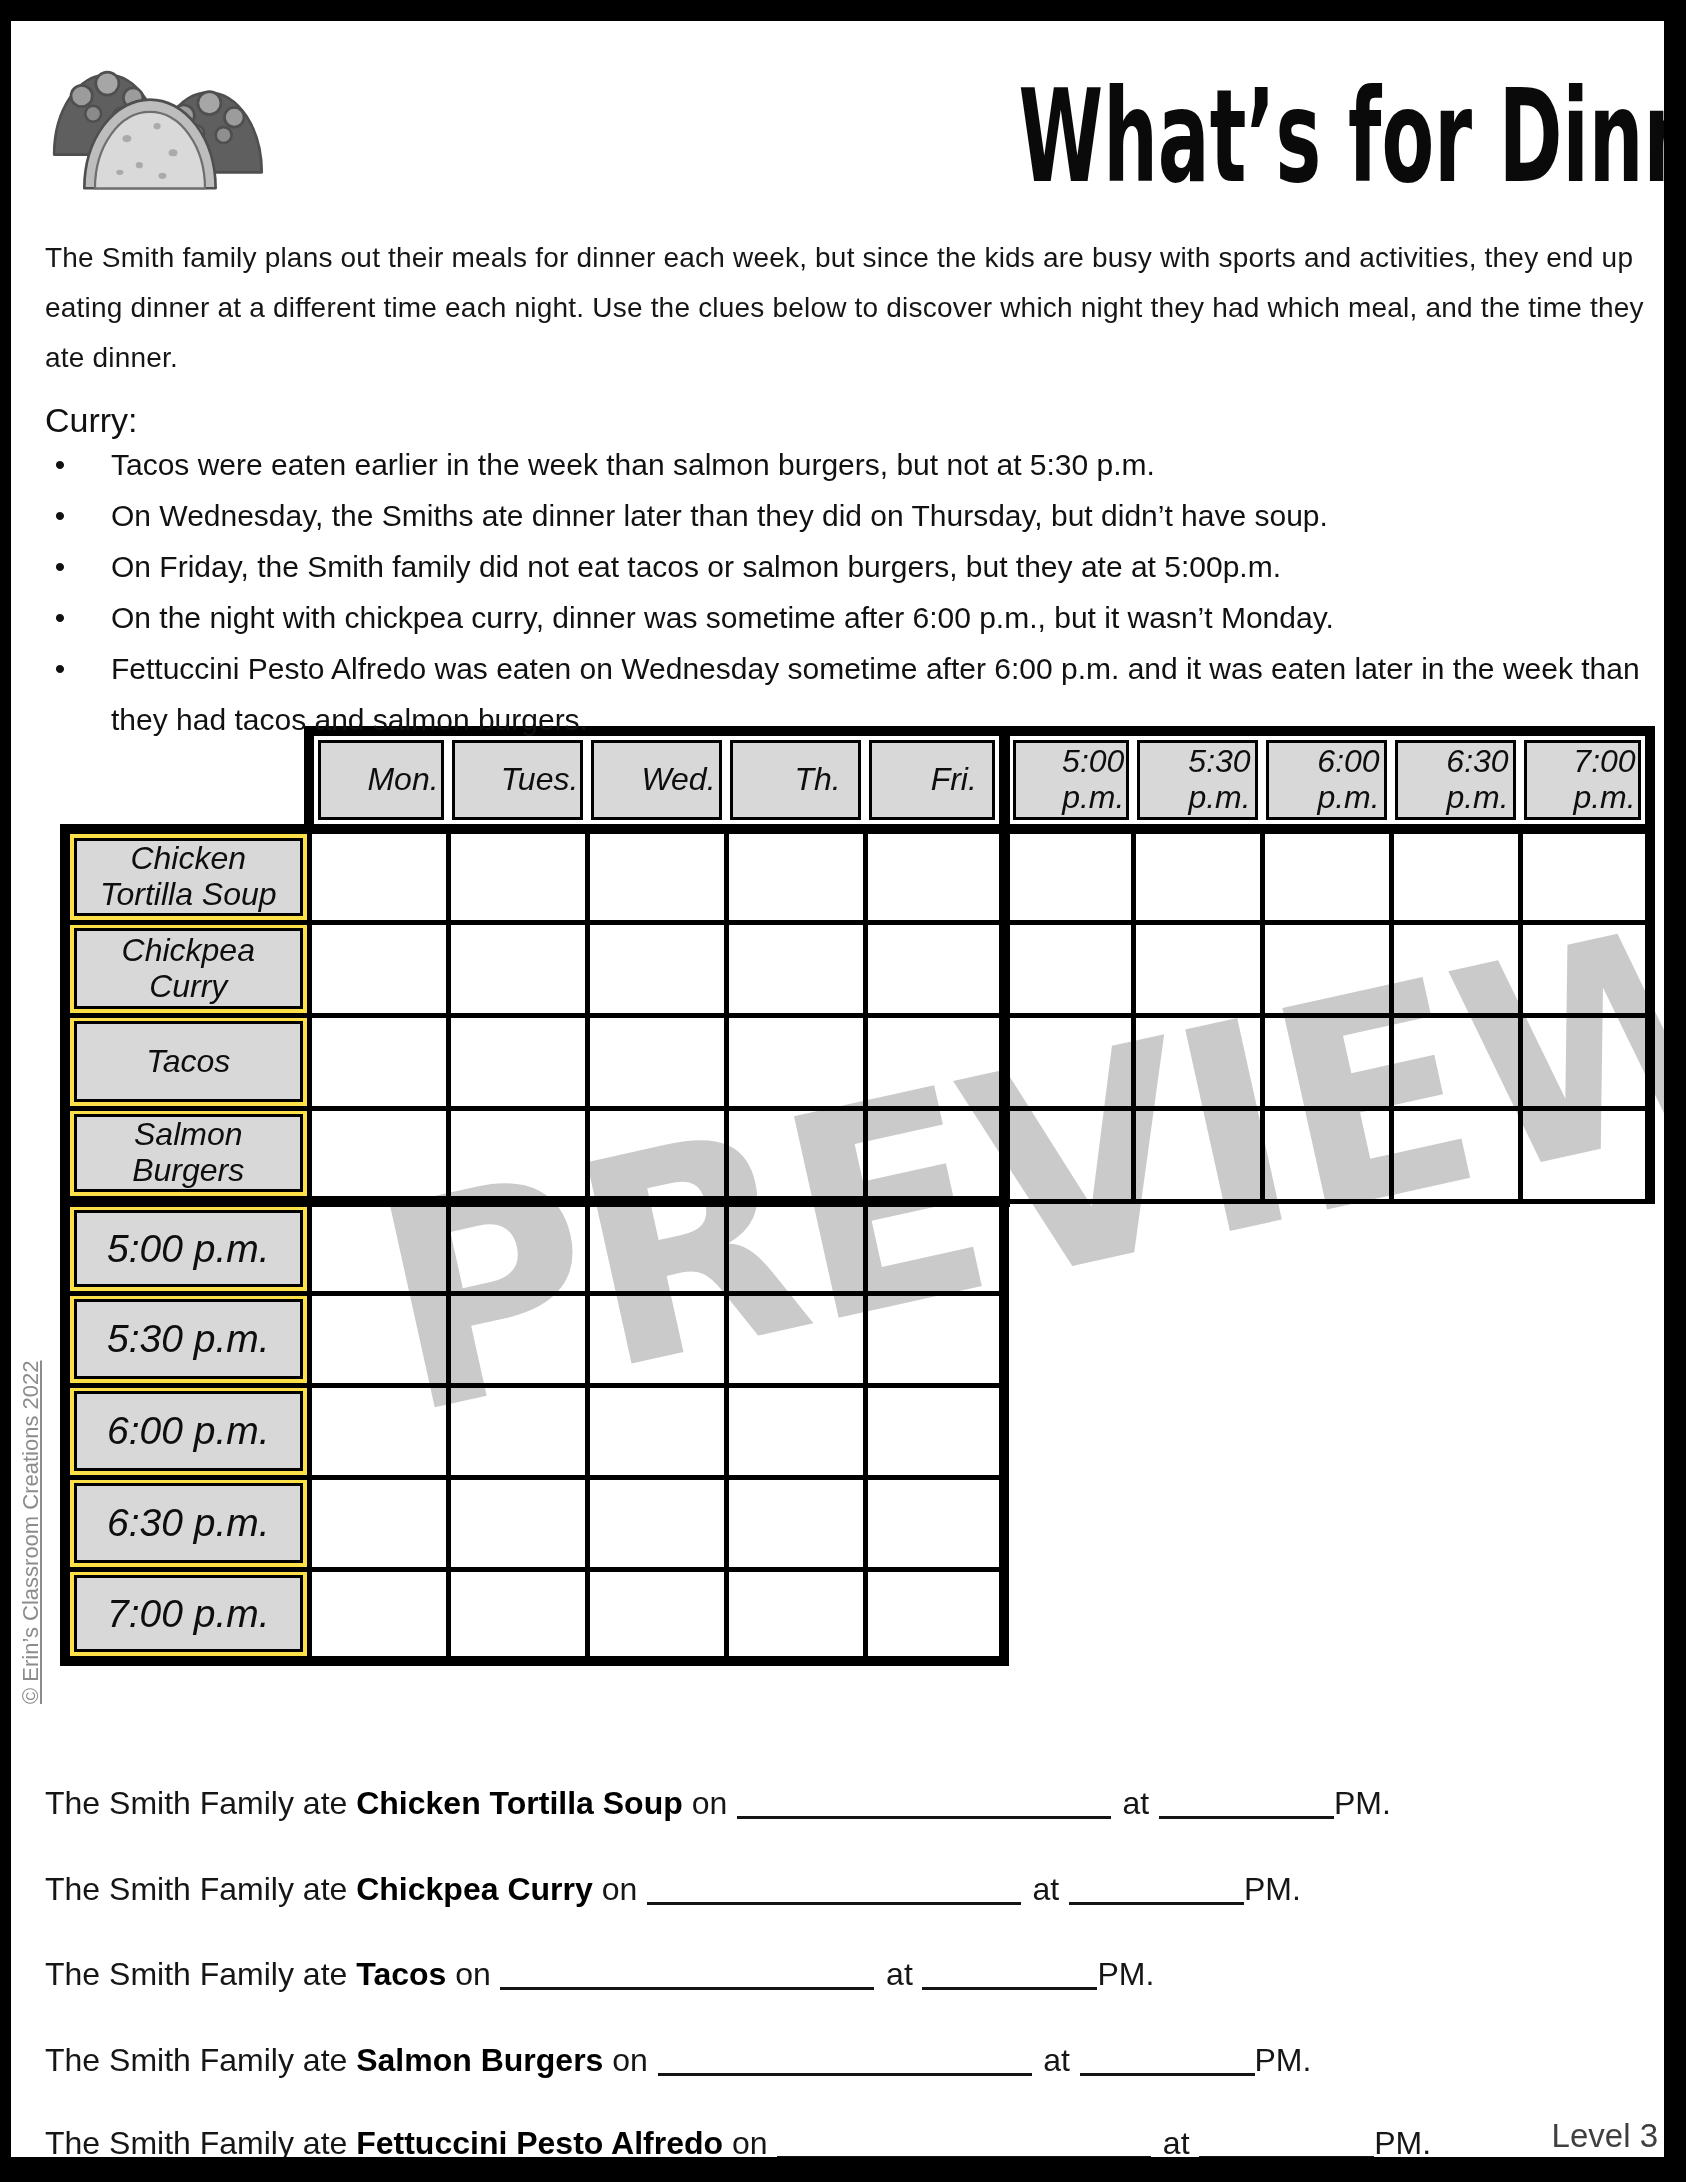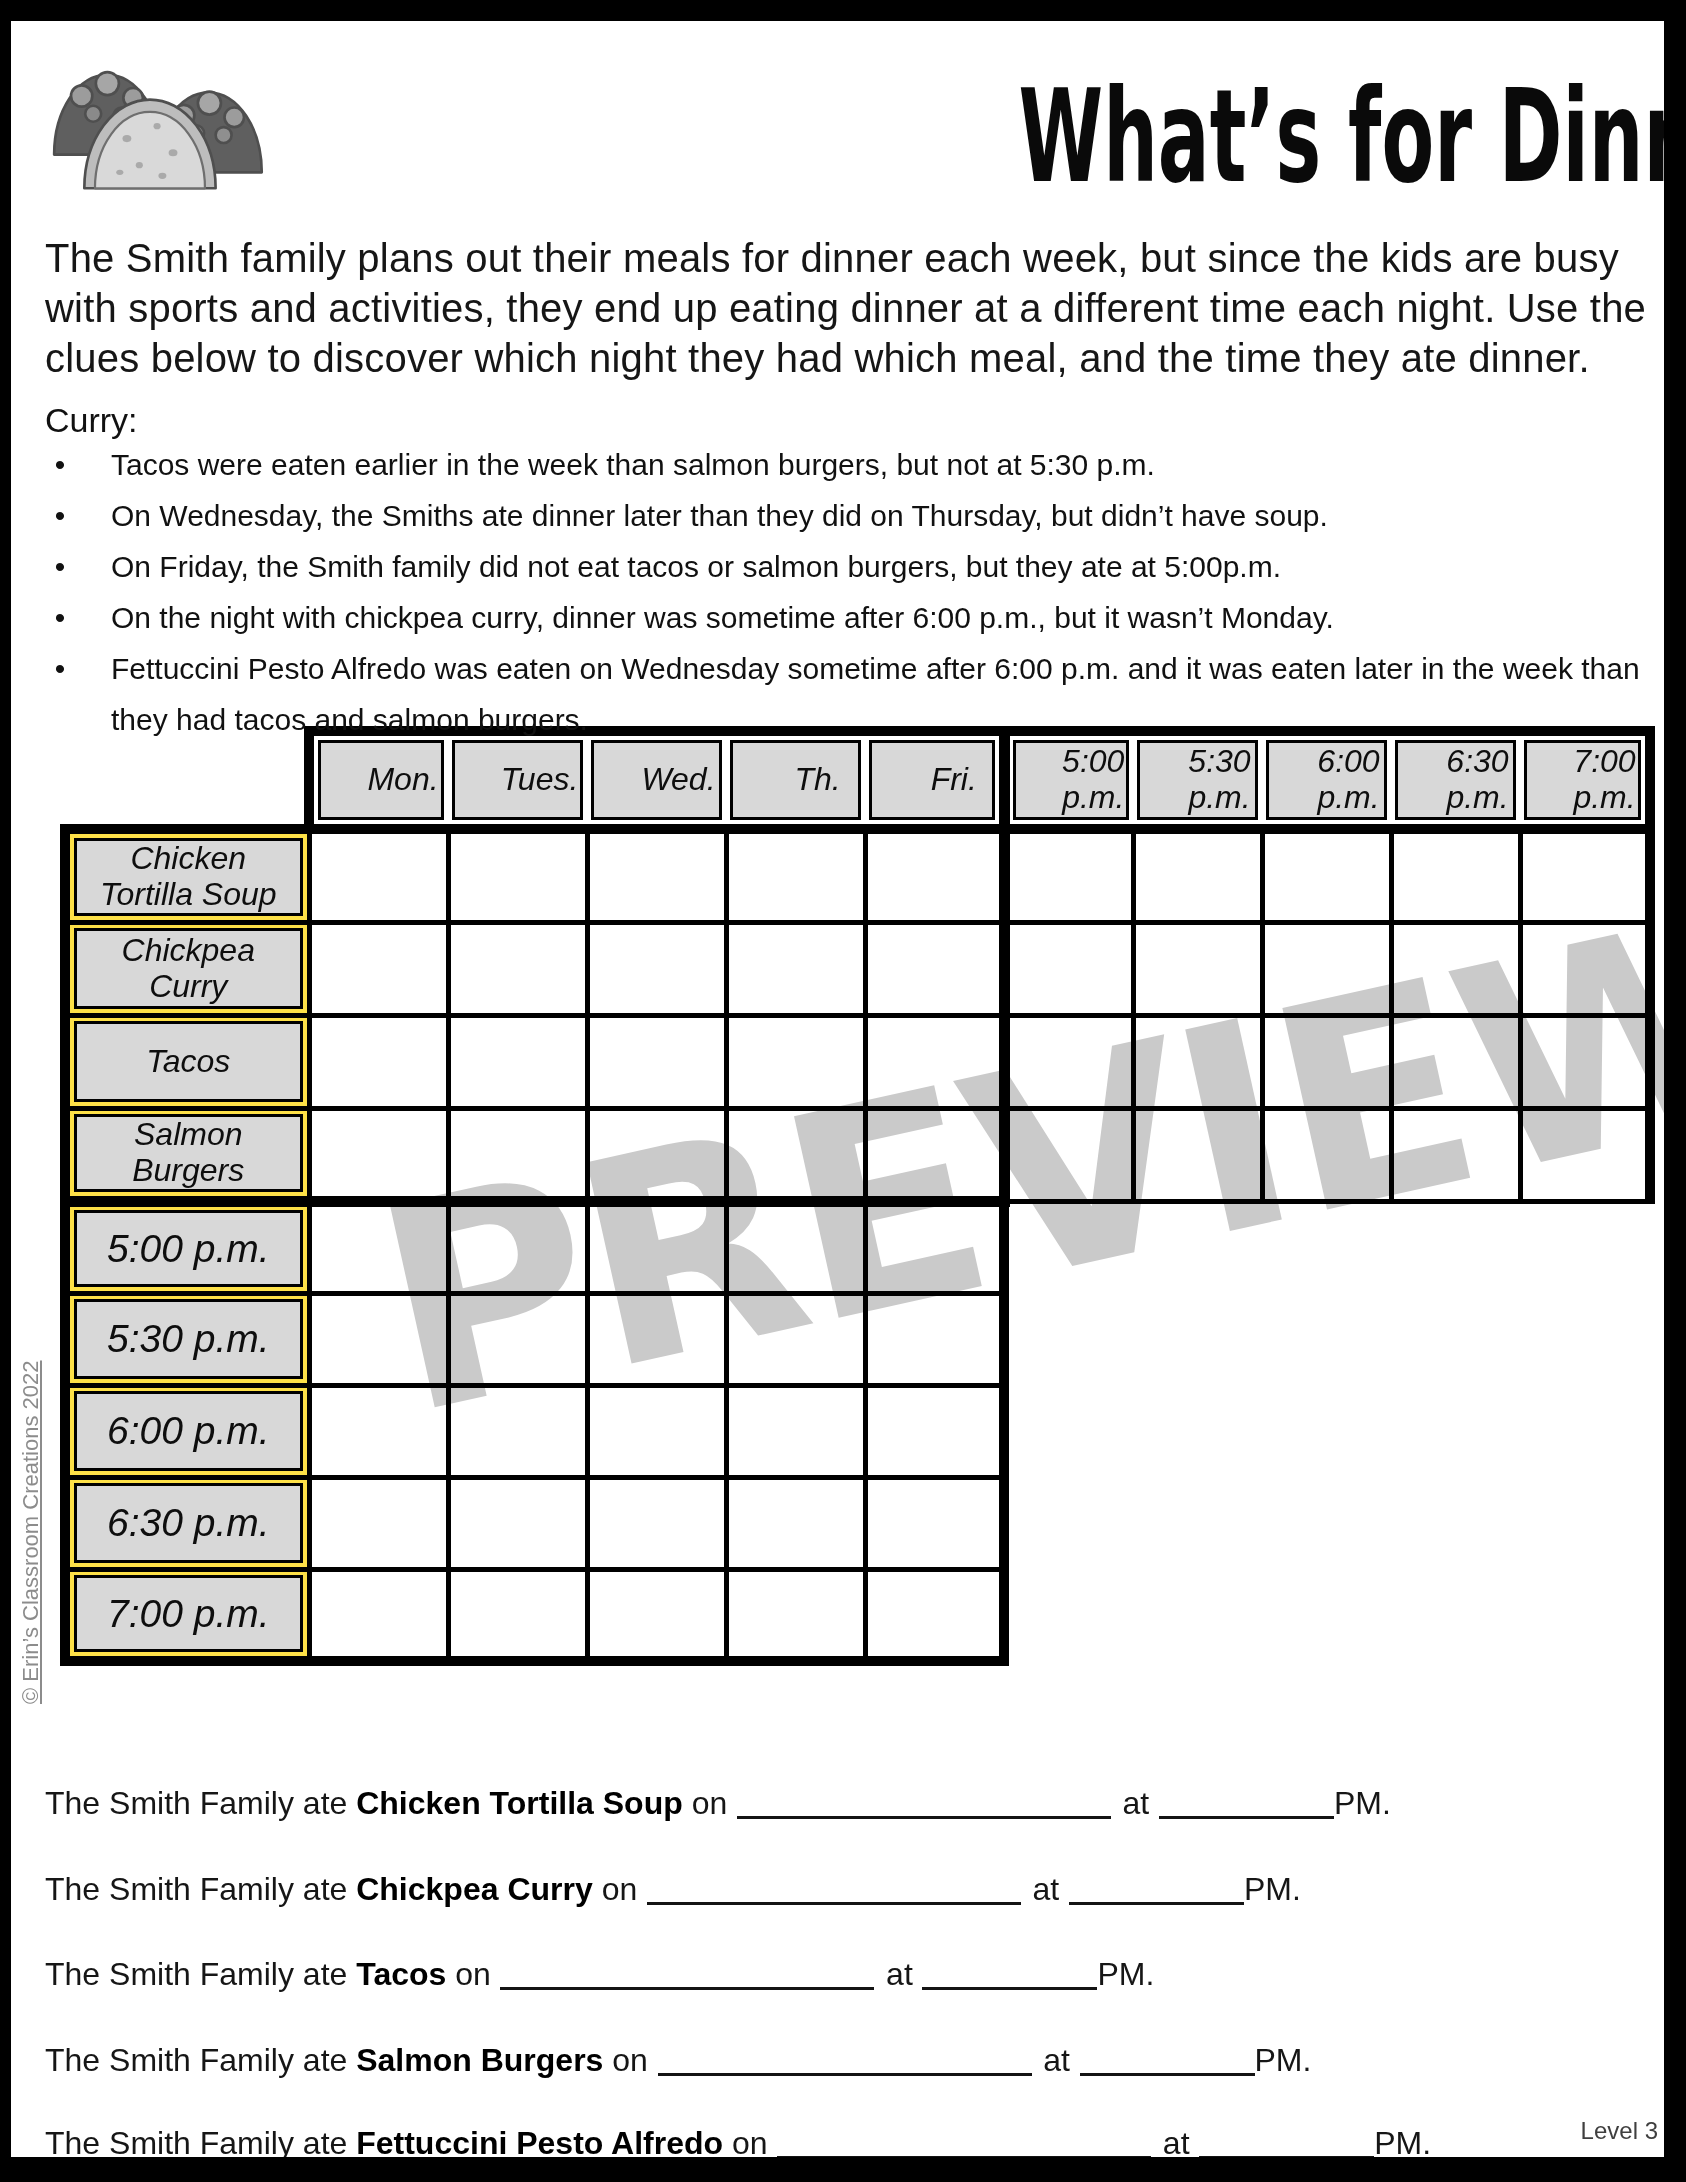--- a/index.html
+++ b/index.html
@@ -21,21 +21,21 @@
     white-space:nowrap;color:#0a0a0a;z-index:2;line-height:1.05;
   }
   .title .squeeze{display:inline-block;transform:scaleX(0.60);transform-origin:50% 50%;}
 
   
   .taco-art{position:absolute;left:41px;top:41px;z-index:2;}
 
   
   .intro{
     position:absolute;left:45px;top:233px;width:1603px;
-    font-size:40px;line-height:50px;color:#161616;z-index:2;letter-spacing:0.2px;
+    font-size:28px;line-height:50px;color:#161616;z-index:2;letter-spacing:0.2px;
   }
   .clues-label{position:absolute;left:45px;top:401px;font-size:34px;color:#111;z-index:2;}
   ul.clues{
     position:absolute;left:45px;top:439px;width:1615px;margin:0;padding:0;list-style:none;
     font-size:30px;line-height:51px;color:#111;z-index:2;
   }
   ul.clues li{position:relative;padding-left:66px;}
   ul.clues li .bullet{position:absolute;left:9.7px;top:0;}
 
   
@@ -92,21 +92,21 @@
     position:absolute;left:45px;width:1611px;font-size:32px;color:#161616;
     white-space:nowrap;z-index:2;
   }
   .answer-line .meal{font-weight:bold;color:#000;}
   .blank{
     display:inline-block;border-bottom:3.9px solid #141414;height:29px;
     vertical-align:baseline;margin-bottom:-4.9px;
   }
   .blank.day{width:374px;margin-left:9.7px;margin-right:11.6px;}
   .blank.time{width:175px;margin-left:9.7px;}
-  .level{position:absolute;right:29px;top:2117px;font-size:24px;color:#3f3f3f;z-index:7;}
+  .level{position:absolute;right:29px;top:2117px;font-size:33px;color:#3f3f3f;z-index:7;}
 </style>
 </head>
 <body>
 
 <div class="page">
 
   <div class="frame top"></div>
   <div class="frame left"></div>
   <div class="frame right"></div>
   <div class="frame bottom"></div>

